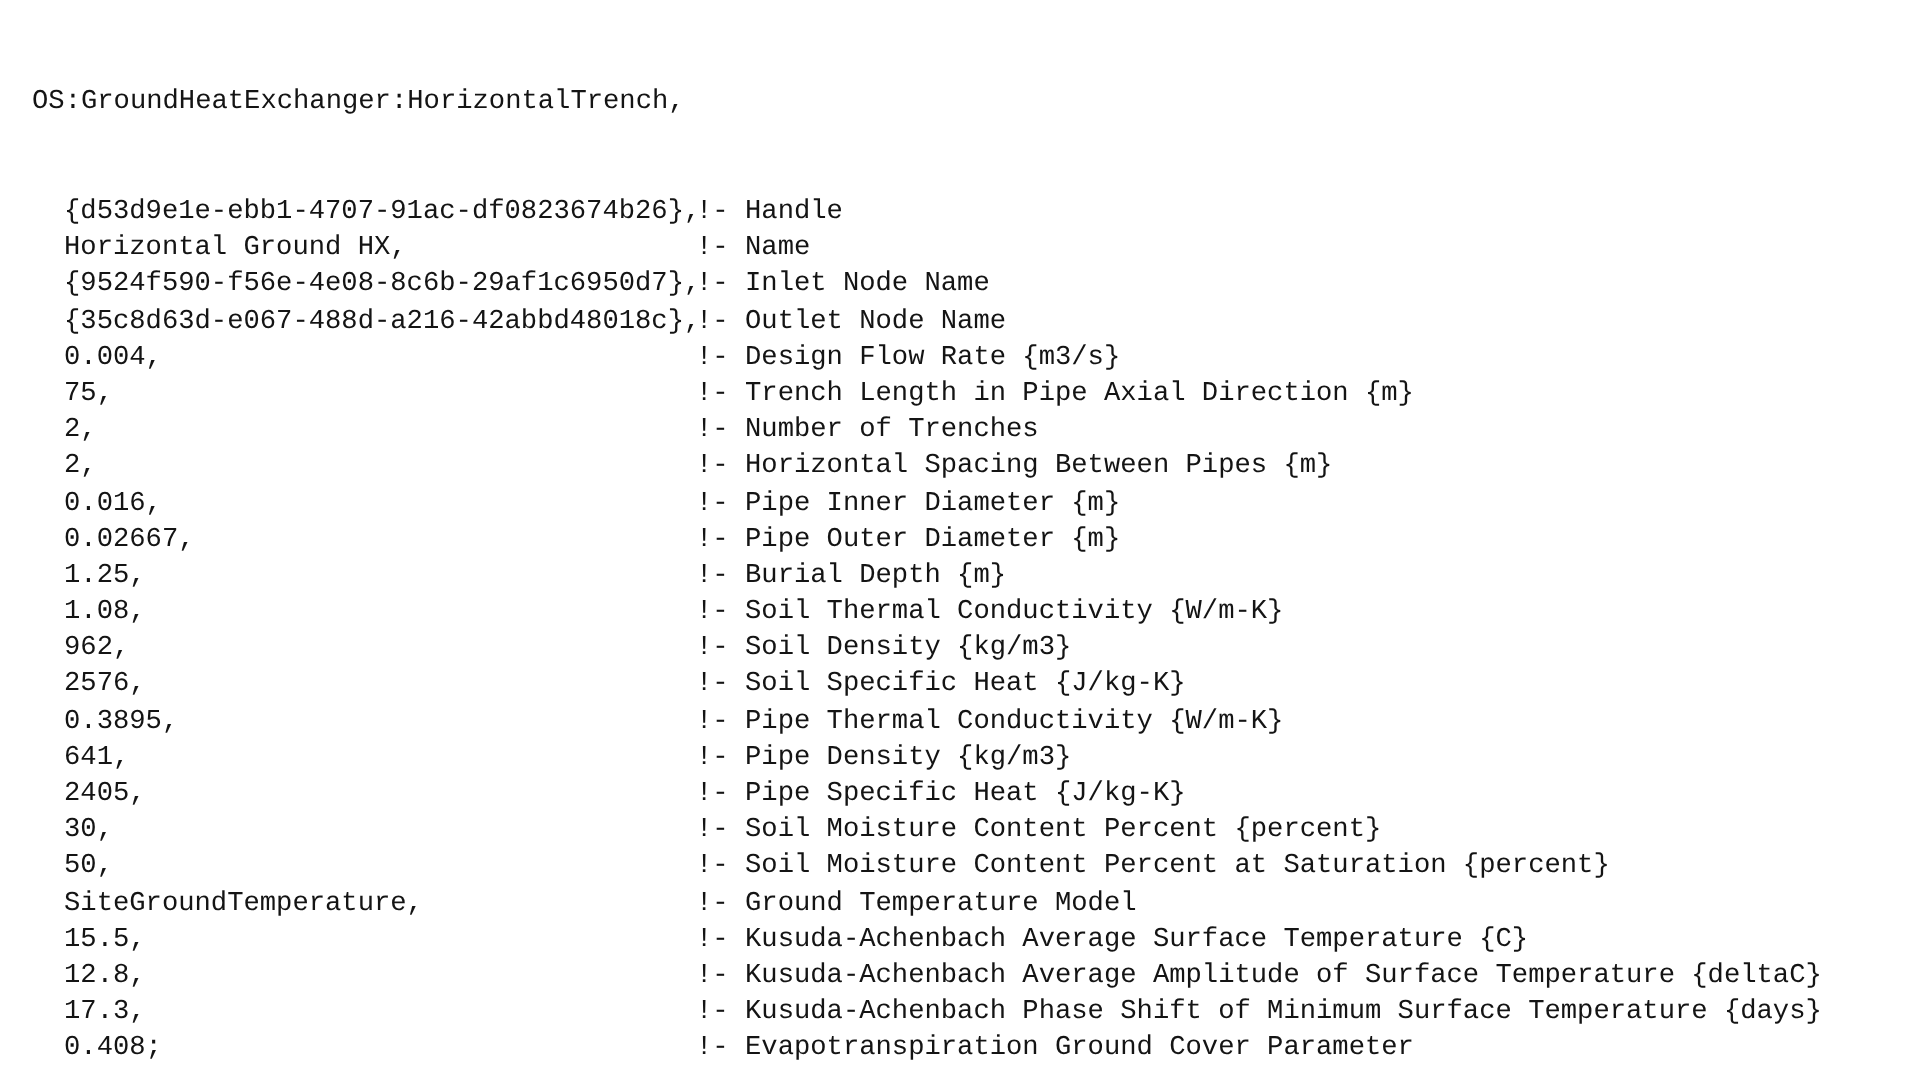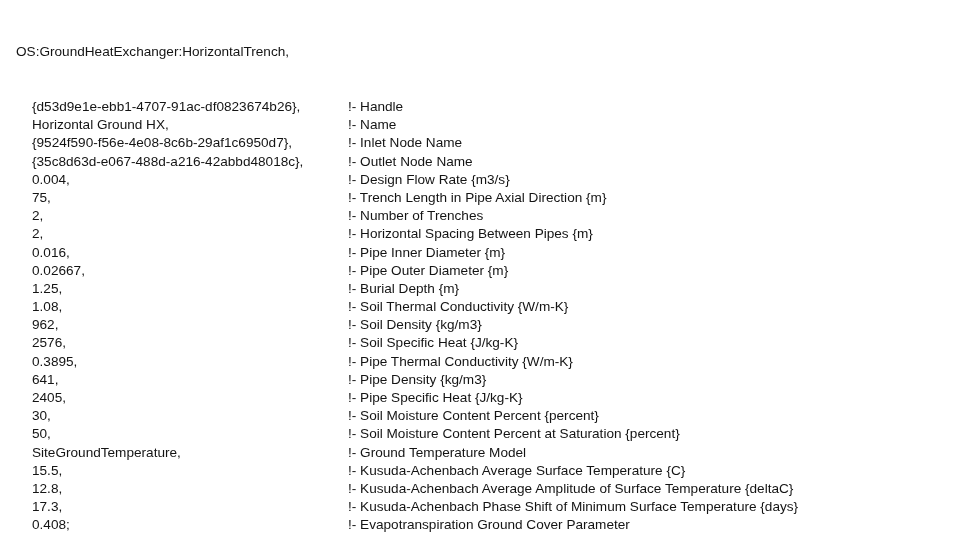--- a/index.html
+++ b/index.html
@@ -25,21 +25,21 @@
   }
 
   .idf-listing {
     position: absolute;
     left: 0;
     top: 7px;
     width: 960px;
     margin: 0;
     padding: 0;
     list-style: none;
-    font-family: Liberation Sans, sans-serif;
+    font-family: Liberation Mono, monospace;
     font-size: 13.6px;
     line-height: 18.2px;
     color: #141414;
     white-space: pre;
     -webkit-font-smoothing: antialiased;
   }
 
   .idf-line {
     display: block;
     position: relative;

